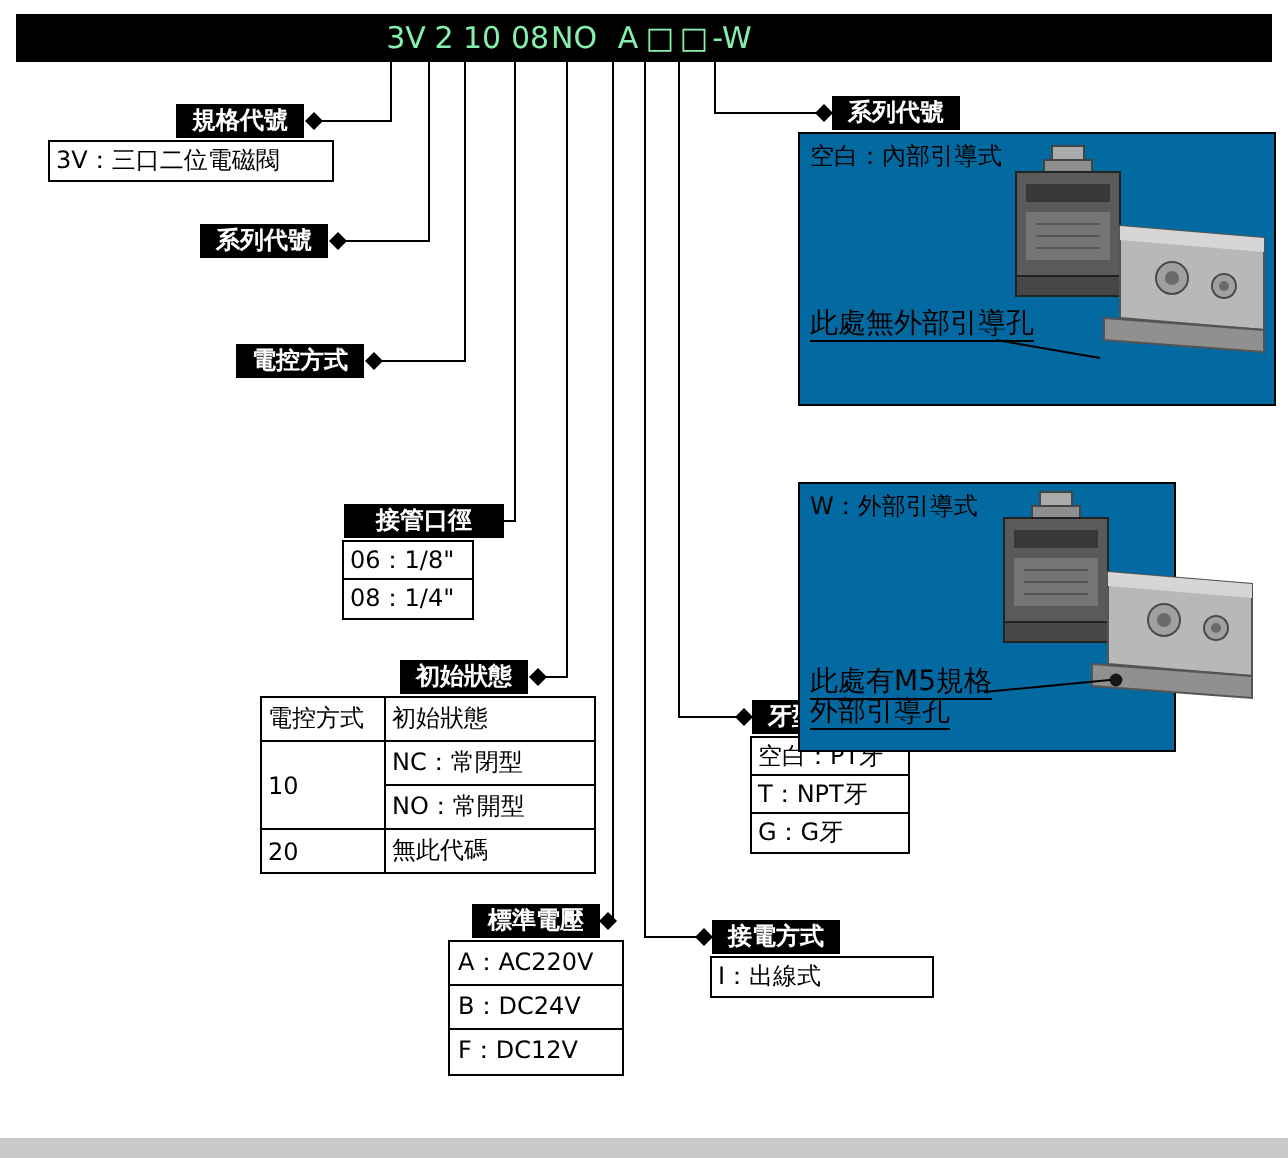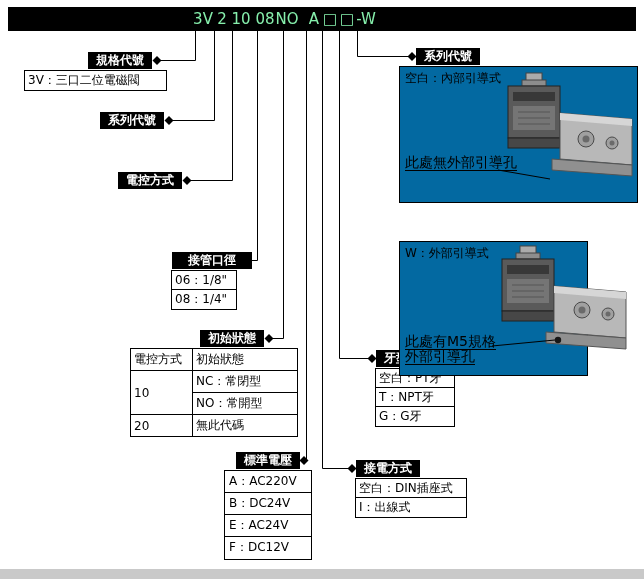--- a/index.html
+++ b/index.html
@@ -110,27 +110,25 @@
         <td>無此代碼</td>
       </tr>
     </tbody>
       </table>
   </div>
 
   <div class="lbl" style="left:236px; top:452px; width:64px;">標準電壓</div>
   <div class="cbox" style="left:224px; top:470px; width:88px;">
     <div class="vrow">A：AC220V</div>
     <div class="vrow">B：DC24V</div>
-    <div class="vrow">E：AC24V</div>
     <div class="vrow">F：DC12V</div>
   </div>
 
   <div class="lbl" style="left:356px; top:460px; width:64px;">接電方式</div>
   <div class="cbox" style="left:355px; top:478px; width:112px;">
-    <div class="crow">空白：DIN插座式</div>
     <div class="crow">I：出線式</div>
   </div>
 
   <div class="lbl" style="left:376px; top:350px; width:64px;">牙型代碼</div>
   <div class="cbox" style="left:375px; top:368px; width:80px;">
     <div class="crow">空白：PT牙</div>
     <div class="crow">T：NPT牙</div>
     <div class="crow">G：G牙</div>
   </div>
 

